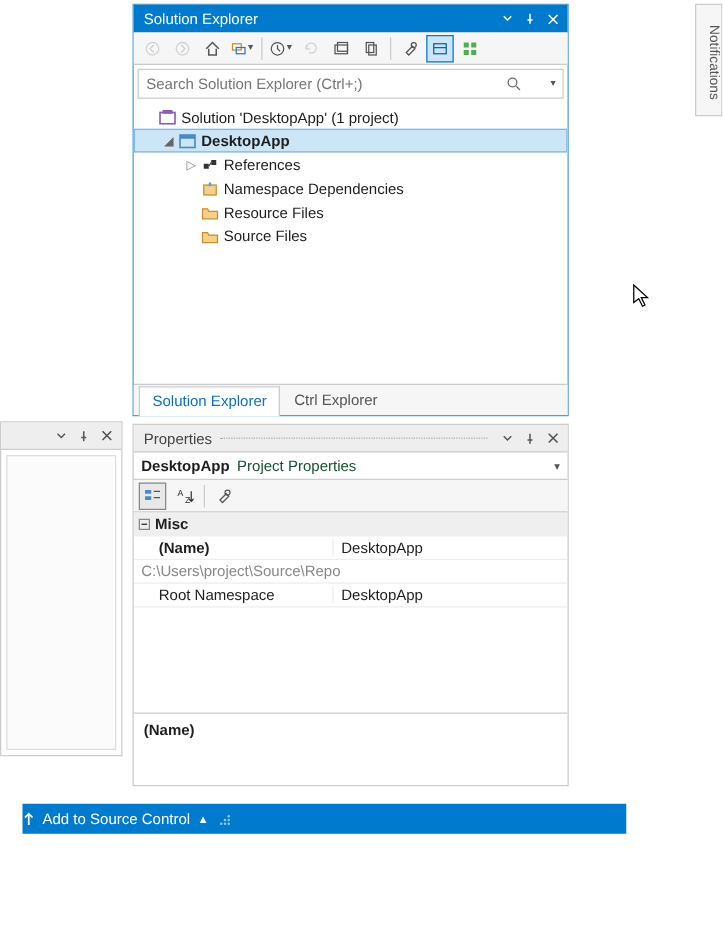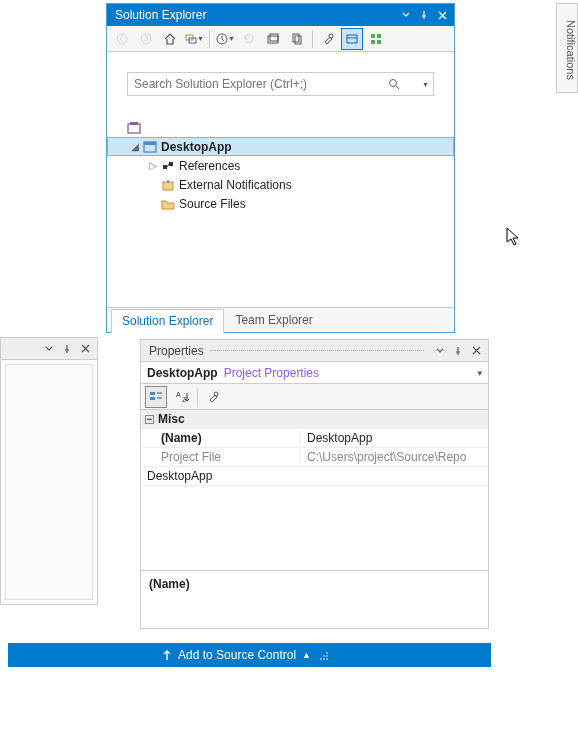--- a/index.html
+++ b/index.html
@@ -52,21 +52,21 @@
     padding: 0 4px; gap: 2px;
     background: #f6f6f6;
   }
   .toolbar .btn { width: 22px; height: 22px; display:flex; align-items:center; justify-content:center; cursor:pointer; color:#666; }
   .toolbar .btn.disabled { opacity: .35; cursor:default; }
   .toolbar .sep { width:1px; height:18px; background:#ccc; margin:0 2px; }
   .toolbar .btn.active { border:1px solid #007acc; background:#cde6f7; }
   .dd { font-size: 7px; margin-left: -1px; color:#555; }
 
   .searchbar {
-    height: 24px; margin: 20px;
+    height: 24px; margin: 3px;
     border: 1px solid #ccc;
     display:flex; align-items:center;
     padding: 0 4px 0 6px;
     color:#777;
     gap:17px;
   }
   .searchbar input { flex:1; border:none; outline:none; font-size:12px; color:#555; background:transparent; }
   .searchbar .mag { width:16px; display:flex; align-items:center; justify-content:center; cursor:pointer; }
 
   .tree { flex:1; overflow:auto; padding: 2px 0 4px 0; border-bottom: 1px solid #ccc; }
@@ -93,25 +93,25 @@
     display:flex; flex-direction:column;
   }
   .stray-body { flex:1; margin:4px; border:1px solid #ddd; background:#fbfbfb; }
 
   
   .prop-panel {
     position:absolute;
     left:106px; top:339px;
     width:349px; height:290px;
     border:1px solid #ccc; background:#fff;
-    display:flex; flex-direction:column;margin-left:34px;
+    display:flex; flex-direction:column;
   }
   .prop-selector { height:22px; border-bottom:1px solid #ccc; display:flex; align-items:center; padding:0 6px; gap:6px; }
   .prop-selector .pname { font-weight:600; }
-  .prop-selector .ptype { color:#8b5cf6; flex:1; }
+  .prop-selector .ptype { color:#14532d; flex:1; }
   .prop-selector .pdd { color:#555; font-size:9px; cursor:pointer; }
 
   .prop-toolbar { height:26px; border-bottom:1px solid #ccc; display:flex; align-items:center; gap:4px; padding:0 4px; background:#f6f6f6;}
   .prop-toolbar .pbtn { width:22px; height:22px; display:flex; align-items:center; justify-content:center; cursor:pointer; }
   .prop-toolbar .pbtn.active { border:1px solid #888; background:#e8e8e8; }
 
   .prop-grid { flex:1; overflow:hidden; font-size:12px; }
   .prow { display:flex; height:19px; border-bottom:1px solid #eee; align-items:center; }
   .prow .pk { width:160px; padding-left:20px; border-right:1px solid #eee; }
   .prow .pv { flex:1; padding-left:6px; overflow:hidden; white-space:nowrap; text-overflow: clip; }
@@ -120,24 +120,24 @@
   .prow.ro .pk, .prow.ro .pv { color:#888; }
   .prow.sel .pk { font-weight:600; }
 
   .prop-desc { border-top:1px solid #ccc; padding:6px 8px; height:58px; }
   .prop-desc .dn { font-weight:600; margin-bottom:2px; }
   .prop-desc .dd2 { color:#333; }
 
   
   .statusbar {
     position:absolute;
-    left:8px; bottom:82px;
+    left:18px; bottom:82px;
     width:483px; height:24px;
     background:#007acc; color:#fff;
-    display:flex; align-items:center; justify-content:center;
+    display:flex; align-items:center; justify-content:flex-start;
     padding-right:8px; gap:6px; font-size:12px;
   }
   .statusbar .grip { width:12px; height:12px; opacity:.6; }
   .statusbar .sc { display:flex; align-items:center; gap:6px; cursor:pointer; }
 
   
   .cursor { position:absolute; left:506px; top:227px; pointer-events:none; }
 
   svg { display:block; }
 </style>
@@ -254,20 +254,21 @@
 
   <div class="tree">
     <div class="row indent1">
       <span class="exp"></span>
       <span class="ico">
             <svg width="14" height="14">
               <rect x="1" y="3" width="12" height="9" fill="none" stroke="#8a5db5" stroke-width="1.3"></rect>
               <rect x="3" y="1" width="8" height="3" fill="#8a5db5"></rect>
             </svg>
           </span>
+      <span class="lbl">Solution 'DesktopApp' (1 project)</span>
     </div>
     <div class="row indent2 selected">
       <span class="exp">◢</span>
       <span class="ico">
             <svg width="14" height="14">
               <rect x="1" y="2" width="12" height="10" fill="none" stroke="#4b89c8" stroke-width="1.3"></rect>
               <rect x="1" y="2" width="12" height="3" fill="#4b89c8"></rect>
             </svg>
           </span>
       <span class="lbl bold">DesktopApp</span>
@@ -284,36 +285,45 @@
       <span class="lbl">References</span>
     </div>
     <div class="row indent3">
       <span class="exp"></span>
       <span class="ico">
             <svg width="14" height="14">
               <rect x="2" y="4" width="10" height="8" fill="#f3d18a" stroke="#c98f2f"></rect>
               <rect x="6" y="2" width="2" height="3" fill="#5aa0e0"></rect>
             </svg>
           </span>
-      <span class="lbl">External Notifications</span>
+      <span class="lbl">Namespace Dependencies</span>
     </div>
     <div class="row indent3">
       <span class="exp"></span>
       <span class="ico">
             <svg width="14" height="14">
               <path d="M1 4 L5 4 L6 6 L13 6 L13 12 L1 12 Z" fill="#f3d18a" stroke="#c98f2f"></path>
             </svg>
           </span>
+      <span class="lbl">Resource Files</span>
+    </div>
+    <div class="row indent3">
+      <span class="exp"></span>
+      <span class="ico">
+            <svg width="14" height="14">
+              <path d="M1 4 L5 4 L6 6 L13 6 L13 12 L1 12 Z" fill="#f3d18a" stroke="#c98f2f"></path>
+            </svg>
+          </span>
       <span class="lbl">Source Files</span>
     </div>
   </div>
 
   <div class="bottom-tabs">
     <div class="tab active">Solution Explorer</div>
-    <div class="tab">Team Explorer</div>
+    <div class="tab">Ctrl Explorer</div>
   </div>
 </div>
 
 <div class="stray-panel">
   <div class="titlebar gray" style="justify-content:flex-end;">
     <span class="tb-icon">
           <svg width="8" height="8">
             <path d="M1 2 L4 5 L7 2" stroke="#555" fill="none" stroke-width="1.2"></path>
           </svg>
         </span>
@@ -385,24 +395,24 @@
       <span class="pk">
             <span style="border:1px solid #888;width:9px;height:9px;display:inline-flex;align-items:center;justify-content:center;font-size:9px;line-height:1;">−</span>
             <span>Misc</span>
           </span>
     </div>
     <div class="prow sel">
       <span class="pk">(Name)</span>
       <span class="pv">DesktopApp</span>
     </div>
     <div class="prow ro">
-      <span class="pk">Project File</span>
       <span class="pv">C:\Users\project\Source\Repo</span>
     </div>
     <div class="prow">
+      <span class="pk">Root Namespace</span>
       <span class="pv">DesktopApp</span>
     </div>
   </div>
   <div class="prop-desc">
     <div class="dn">(Name)</div>
   </div>
 </div>
 
 <div class="statusbar">
   <div class="sc">

